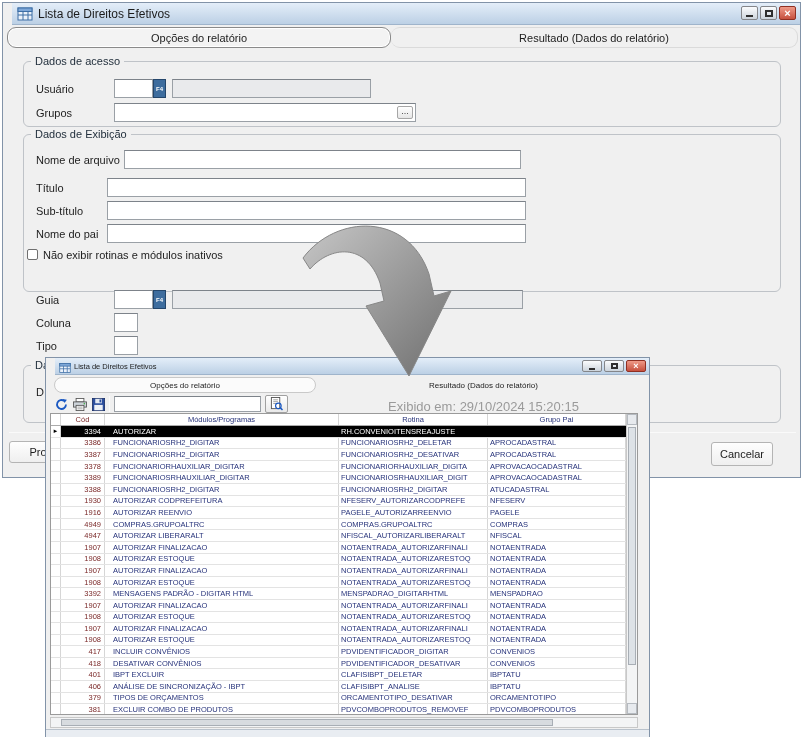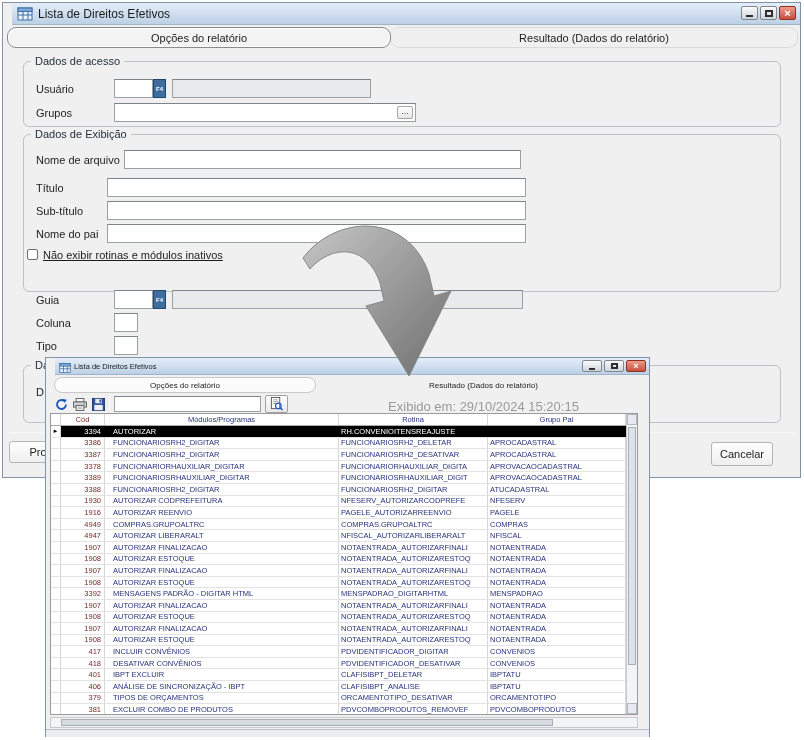--- a/index.html
+++ b/index.html
@@ -117,21 +117,21 @@
     </div>
     <span class="lbl" style="left:33px;top:151px;">Nome de arquivo</span>
     <input class="tbox" style="left: 121px; top: 147px; width: 397px; height: 19px; font-size: 11px;" value="">
     <span class="lbl" style="left:33px;top:179px;">Título</span>
     <input class="tbox" style="left: 104px; top: 175px; width: 419px; height: 19px; font-size: 11px;" value="">
     <span class="lbl" style="left:33px;top:202px;">Sub-título</span>
     <input class="tbox" style="left: 104px; top: 198px; width: 419px; height: 19px; font-size: 11px;" value="">
     <span class="lbl" style="left:33px;top:225px;">Nome do pai</span>
     <input class="tbox" style="left: 104px; top: 221px; width: 419px; height: 19px; font-size: 11px;" value="">
     <span class="cb" style="left:24px;top:246px;"></span>
-    <span class="lbl" style="left:40px;top:246px;text-decoration:underline;">Não exibir rotinas e módulos inativos</span>
+    <span class="lbl" style="left:40px;top:246px;">Não exibir rotinas e módulos inativos</span>
 
     <span class="lbl" style="left:33px;top:291px;">Guia</span>
     <input class="tbox" style="left: 111px; top: 287px; width: 39px; height: 19px; font-size: 11px;" value="">
     <span class="f4btn" style="left:150px;top:287px;width:13px;height:19px;">F4</span>
     <div class="tbox ro" style="left:169px;top:287px;width:351px;height:19px;"></div>
     <span class="lbl" style="left:33px;top:314px;">Coluna</span>
     <input class="tbox" style="left: 111px; top: 310px; width: 24px; height: 19px; font-size: 11px;" value="">
     <span class="lbl" style="left:33px;top:337px;">Tipo</span>
     <input class="tbox" style="left: 111px; top: 333px; width: 24px; height: 19px; font-size: 11px;" value="">
 

